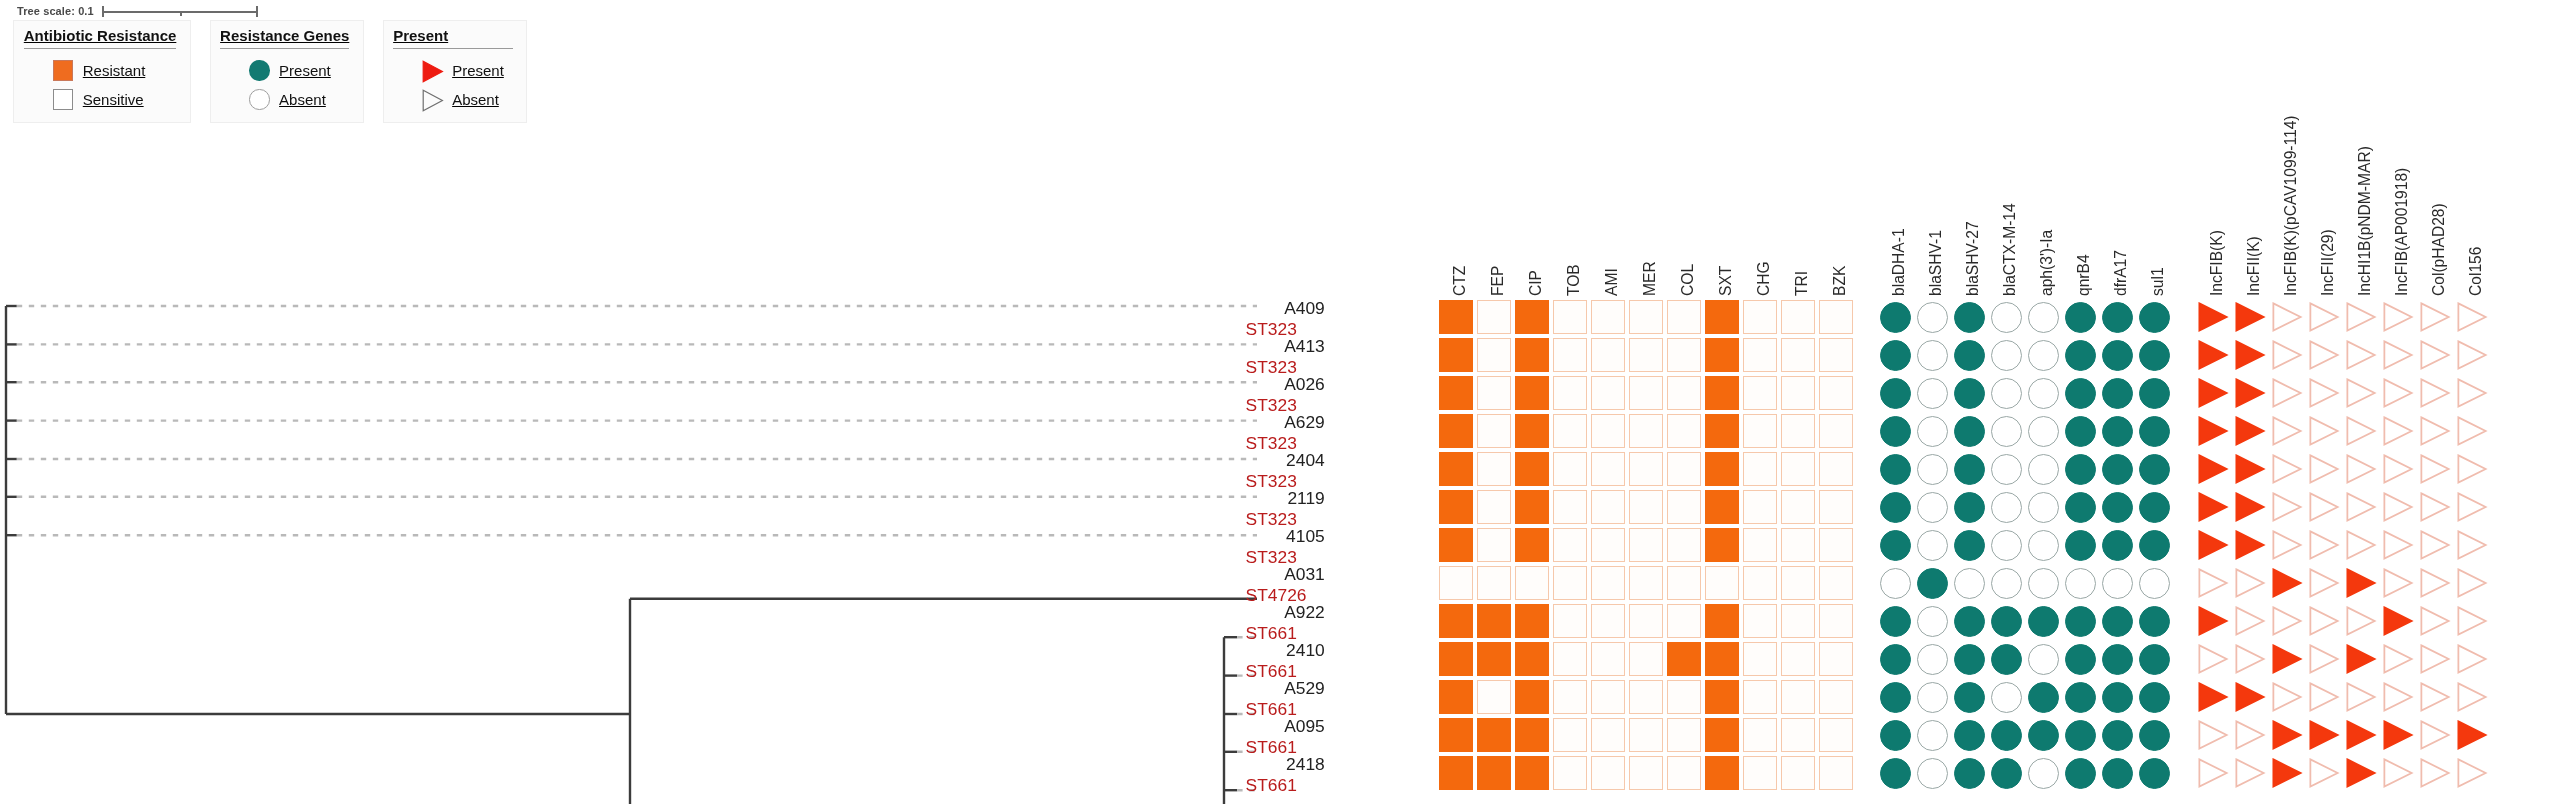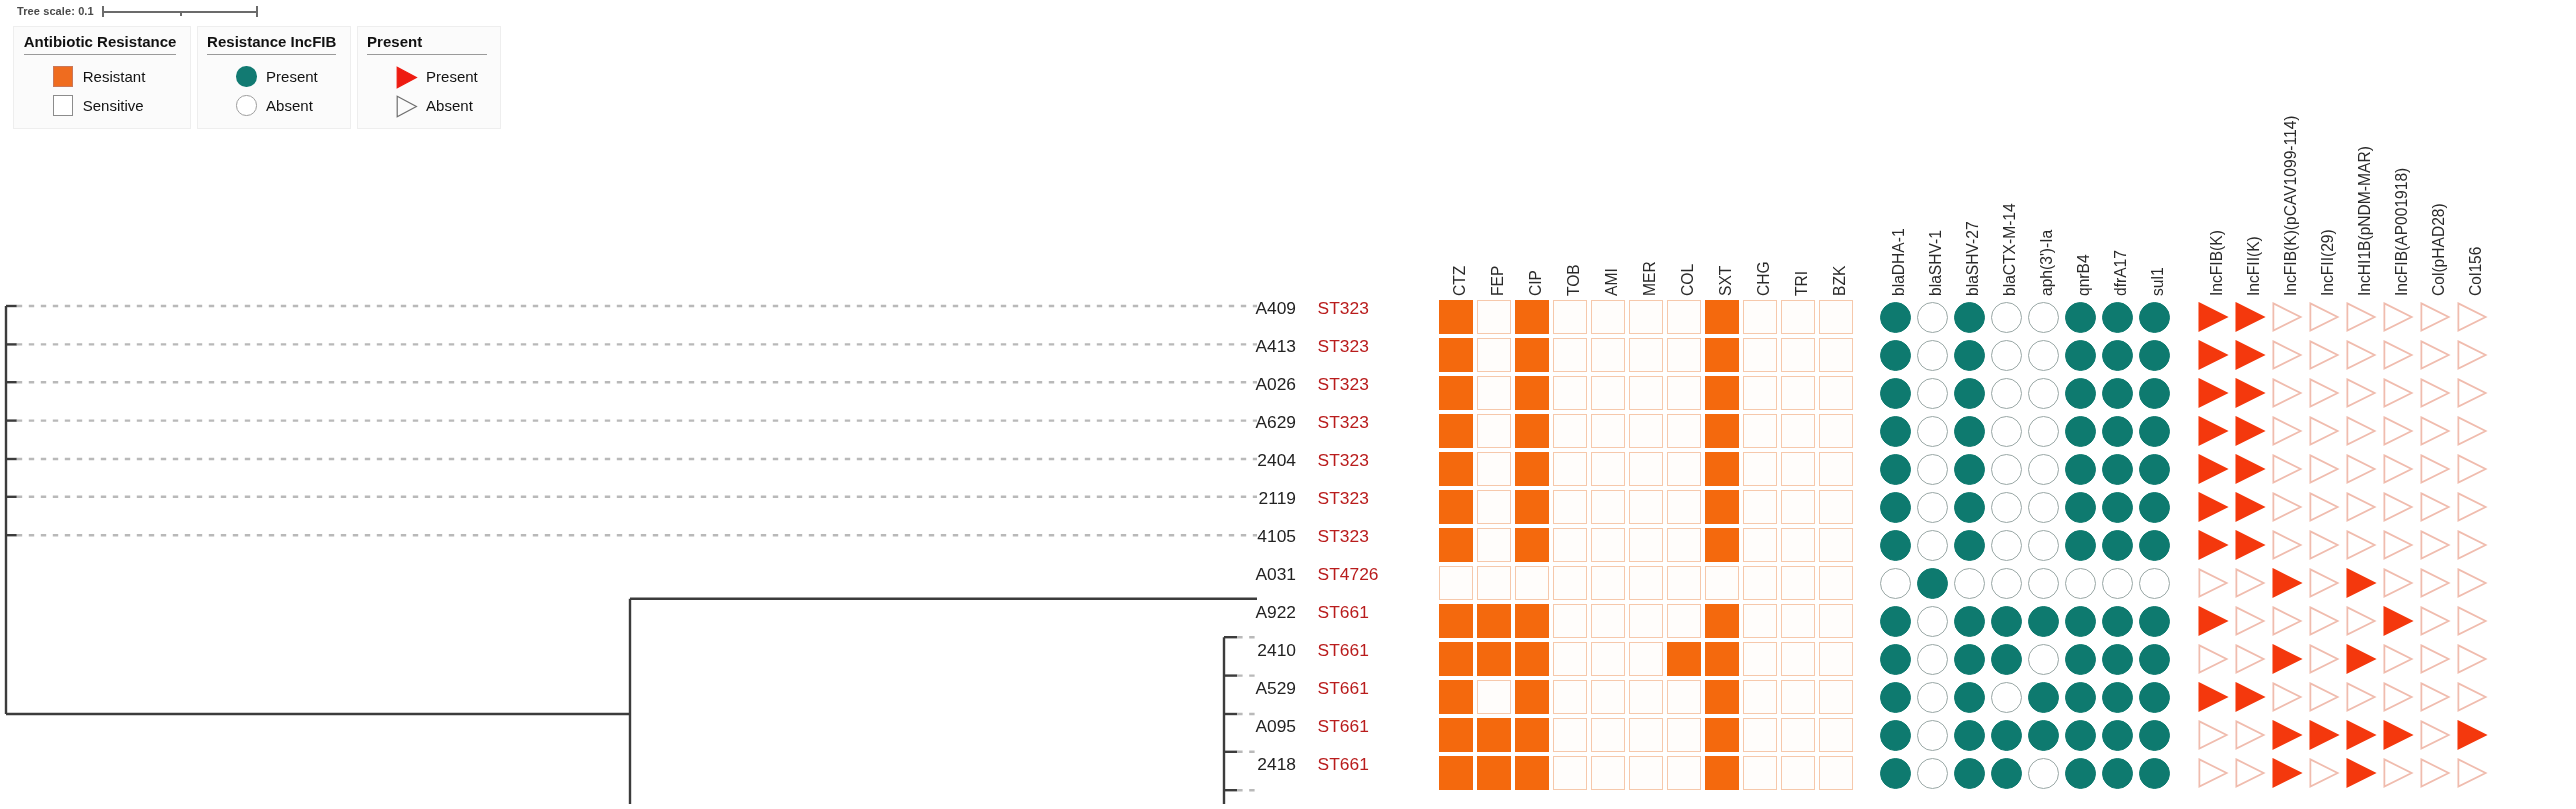--- a/index.html
+++ b/index.html
@@ -14,41 +14,41 @@
   #tree-scale{position:absolute;left:17px;top:3.6px;display:flex;align-items:center;gap:8.4px;}
   #tree-scale .ts-label{font-size:11px;font-weight:bold;color:#4a4a4a;letter-spacing:0.1px;white-space:nowrap;}
   #tree-scale .ts-bar{position:relative;width:156px;height:15.6px;}
   #tree-scale .ts-bar .line{position:absolute;left:0;top:7.2px;width:100%;height:1.8px;background:#6b6b6b;}
   #tree-scale .ts-bar .tick{position:absolute;top:2.4px;width:1.8px;height:11.4px;background:#6b6b6b;}
   #tree-scale .ts-bar .tick.t0{left:0;}
   #tree-scale .ts-bar .tick.t1{left:50%;top:7.8px;height:4.8px;}
   #tree-scale .ts-bar .tick.t2{right:0;}
 
   
-  #legends{position:absolute;left:13.2px;top:26px;display:flex;gap:6px;}
+  #legends{position:absolute;left:13.2px;top:20px;display:flex;gap:19px;text-decoration:underline;}
   .legend-box{background:#fbfbfb;border:0.6px solid #eeeeee;padding:6px 13.2px 8.4px 9.6px;min-width:120px;}
   .legend-title{font-size:15px;font-weight:bold;color:#111;white-space:nowrap;margin-bottom:3.6px;}
   .legend-rule{height:1.2px;background:#9a9a9a;margin-bottom:7.2px;}
   .legend-row{display:flex;align-items:center;gap:9.6px;height:29px;padding-left:29px;}
   .legend-row .lg-text{font-size:15px;color:#111;white-space:nowrap;}
 
   .sw-square{width:20.4px;height:20.4px;border:1.2px solid #c9785a;background:#ef6c1f;box-sizing:border-box;}
   .sw-square.empty{background:#ffffff;border:1.2px solid #8c8c8c;}
   .sw-circle{width:20.4px;height:20.4px;border-radius:50%;background:#127a72;box-sizing:border-box;}
   .sw-circle.empty{background:#ffffff;border:1.2px solid #9e9e9e;}
   .sw-tri-empty{width:20.4px;height:21.6px;position:relative;}
   .sw-tri-empty svg{position:absolute;left:0;top:0;}
 
   
   #tree{position:absolute;left:0;top:294px;width:1272px;height:510px;}
   #tree svg{display:block;}
 
   
   #taxa{position:absolute;left:1224px;top:298px;}
-  .taxon-row{height:38px;display:flex;}
+  .taxon-row{height:38px;display:flex;align-items:center;flex-direction:column;}
   .taxon-name{width:72px;text-align:right;font-size:17.4px;color:#222;}
   .taxon-st{width:108px;text-align:left;padding-left:21.6px;font-size:17.4px;color:#b91c1c;}
 
   
   #matrix{position:absolute;left:1437px;top:298px;display:flex;align-items:flex-start;}
   .block{display:flex;flex-direction:column;}
   .block + .block{margin-left:21.6px;}
   .hdr-row{display:flex;align-items:flex-end;height:0;}
   .grid-row{display:flex;align-items:center;height:38px;}
 
@@ -95,21 +95,21 @@
       <div class="legend-row">
         <div class="sw-square"></div>
         <div class="lg-text">Resistant</div>
       </div>
       <div class="legend-row">
         <div class="sw-square empty"></div>
         <div class="lg-text">Sensitive</div>
       </div>
     </div>
     <div class="legend-box">
-      <div class="legend-title">Resistance IncFIB</div>
+      <div class="legend-title">Resistance Genes</div>
       <div class="legend-rule"></div>
       <div class="legend-row">
         <div class="sw-circle"></div>
         <div class="lg-text">Present</div>
       </div>
       <div class="legend-row">
         <div class="sw-circle empty"></div>
         <div class="lg-text">Absent</div>
       </div>
     </div>

